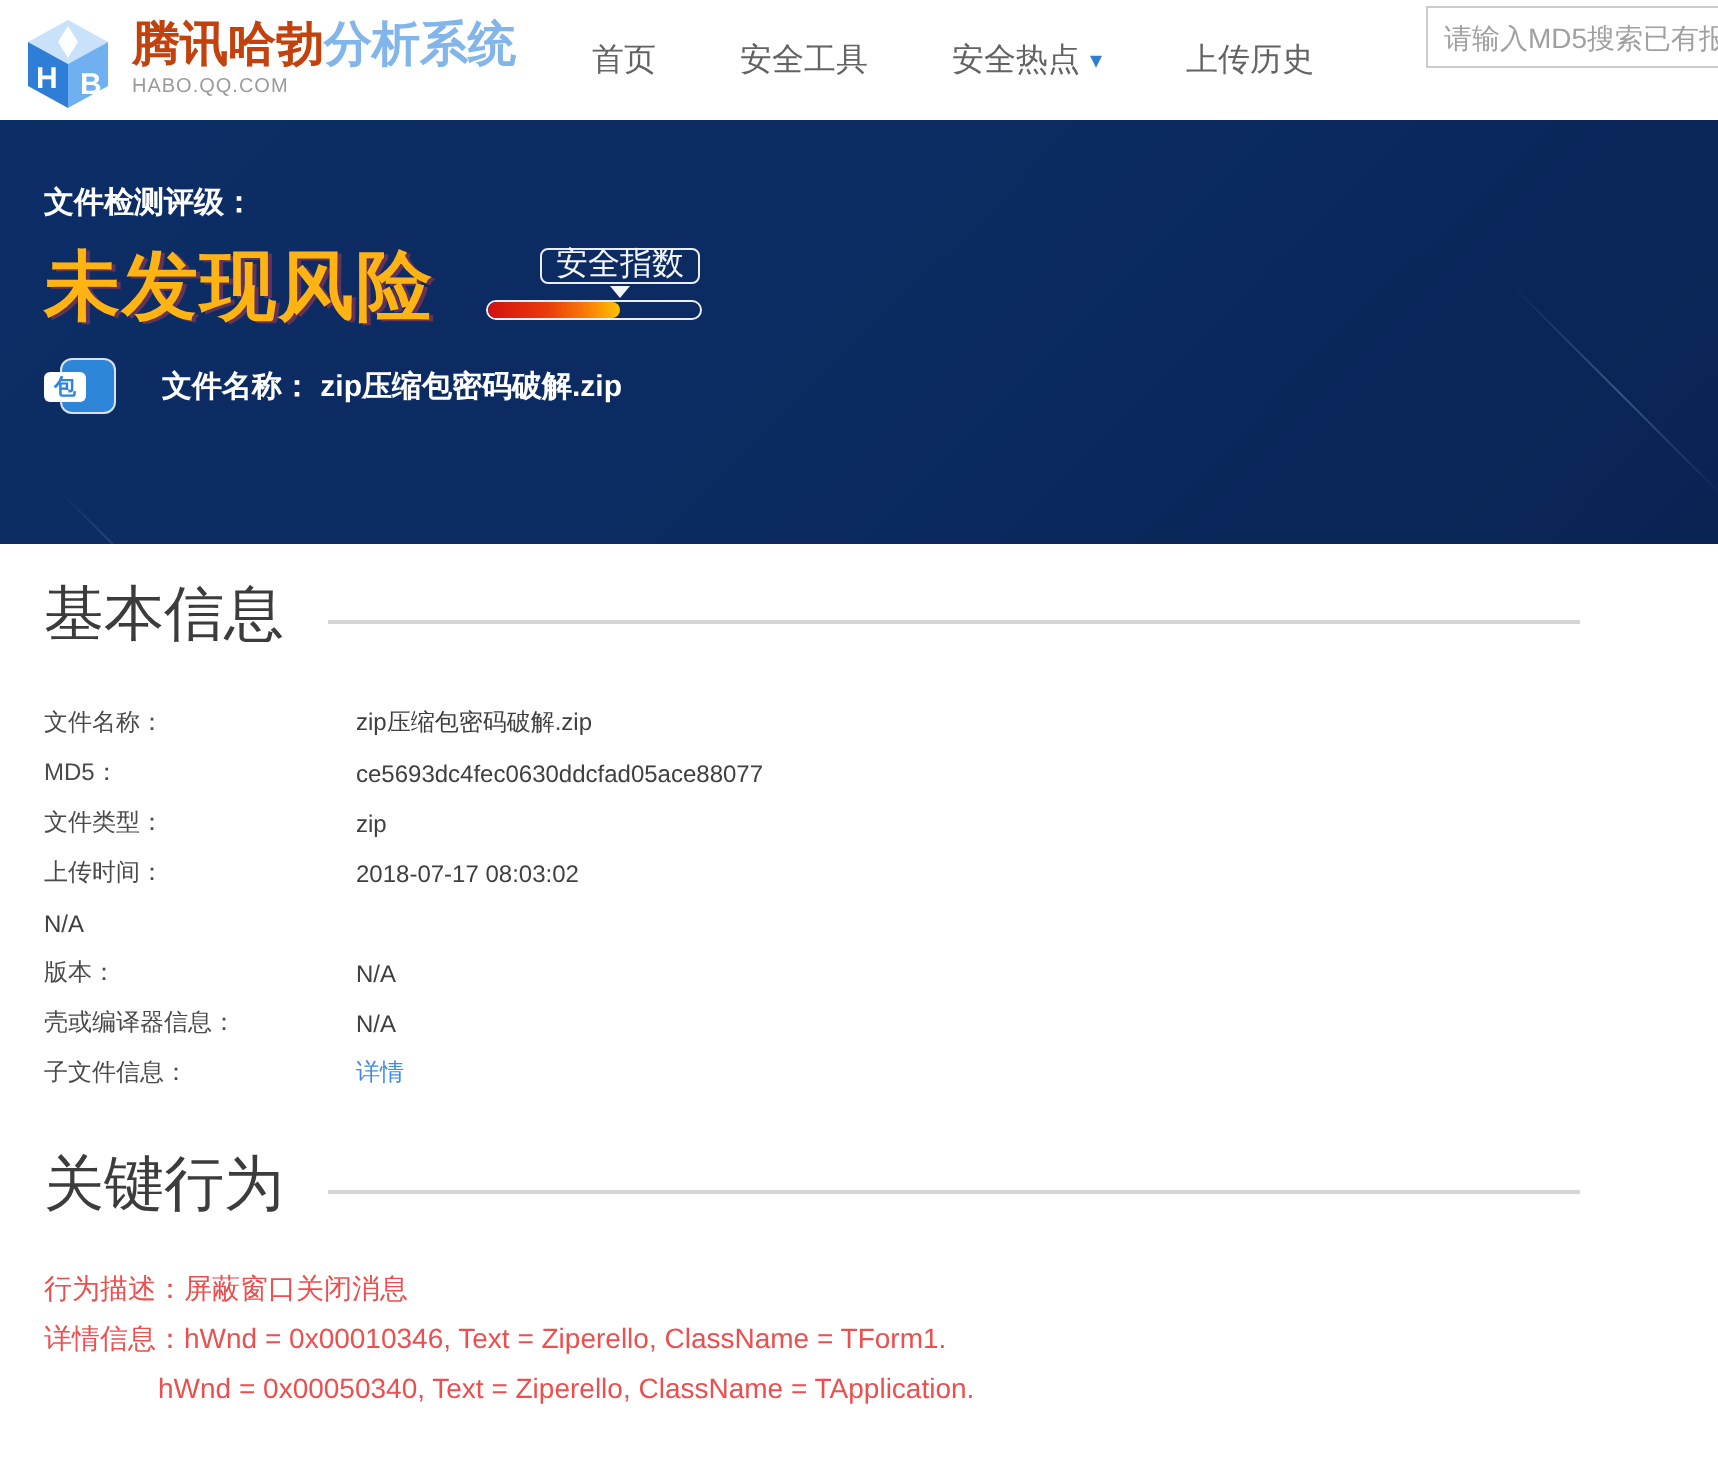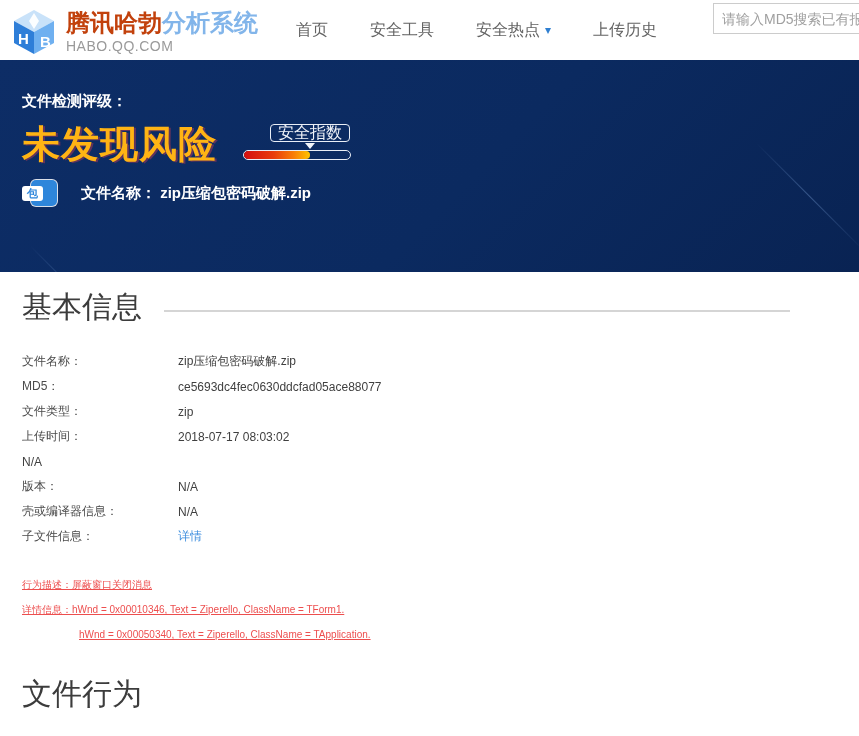--- a/index.html
+++ b/index.html
@@ -7,21 +7,21 @@
     font-family:"Liberation Sans","DejaVu Sans",sans-serif; color:#404040; }
 
   
   .header { position:relative; height:60px; background:#fff; display:flex; align-items:center; }
   .logo { display:flex; align-items:flex-start; margin-left:10px; cursor:pointer; }
   .logo-cube { width:48px; height:46px; margin-top:4px; }
   .logo-text { margin-left:8px; margin-top:4px; }
   .logo-title { font-size:24px; font-weight:bold; line-height:28px; white-space:nowrap; }
   .logo-title .t1 { color:#c2410c; }
   .logo-title .t2 { color:#82b5ea; }
-  .logo-sub { font-size:14px; color:#9a9a9a; letter-spacing:.5px; margin-top:1px; }
+  .logo-sub { font-size:10px; color:#9a9a9a; letter-spacing:.5px; margin-top:1px; }
   .nav { display:flex; align-items:center; margin-left:38px; gap:42px; }
   .nav-item { font-size:16px; color:#636363; cursor:pointer; white-space:nowrap; display:flex; align-items:center; }
   .nav-item .caret { color:#2f7fd1; font-size:12px; margin-left:5px; }
   .search-box { position:absolute; left:713px; top:3px; width:200px; height:31px;
     border:1px solid #ccc; font-size:14px; color:#999; padding:0 8px; outline:none; }
   .search-box::placeholder { color:#a0a0a0; }
 
   
   .hero { position:relative; height:212px; background:linear-gradient(135deg,#0d2d66 0%,#0b2a60 55%,#092353 100%); overflow:hidden; padding-left:22px; }
   .streak { position:absolute; height:1px; transform:rotate(45deg); transform-origin:left top;
@@ -57,21 +57,21 @@
   .section-head { display:flex; align-items:center; }
   .section-head h2 { font-size:30px; font-weight:400; color:#3c3c3c; white-space:nowrap; }
   .section-head .rule { flex:1; height:2px; background:#d5d5d5; margin-left:22px; margin-top:6px; }
   .sec-basic { margin-top:15px; }
   .info-table { margin-top:21px; }
   .info-row { display:flex; height:25px; align-items:center; font-size:12px; }
   .info-row .lbl { width:156px; color:#4a4a4a; flex:0 0 auto; }
   .info-row .val { color:#3f3f3f; }
   .info-row .val.link { color:#3e8ede; cursor:pointer; }
   .sec-behavior { margin-top:23px; }
-  .behavior-lines { margin-top:19px; font-size:10px; color:#ed4e4e;text-decoration:underline; }
+  .behavior-lines { margin-top:19px; font-size:14px; color:#ed4e4e; }
   .b-line { line-height:25px; display:flex; }
   .b-line .pfx { flex:0 0 auto; }
   .b-line.cont { padding-left:57px; }
   .sec-filebehavior { margin-top:27px; }
 </style>
 </head>
 <body>
 
 <div class="header">
   <div class="logo">
@@ -165,20 +165,24 @@
           <div class="val">N/A</div>
         </div>
       <div class="info-row">
           <div class="lbl">子文件信息：</div>
           <div class="val link">详情</div>
         </div>
     </div>
   </div>
 
   <div class="sec-behavior">
+    <div class="section-head">
+      <h2>关键行为</h2>
+      <div class="rule"></div>
+    </div>
     <div class="behavior-lines">
       <div class="b-line">
           <span class="pfx">行为描述：</span>
           <span>屏蔽窗口关闭消息</span>
         </div>
       <div class="b-line">
           <span class="pfx">详情信息：</span>
           <span>hWnd = 0x00010346, Text = Ziperello, ClassName = TForm1.</span>
         </div>
       <div class="b-line cont">

